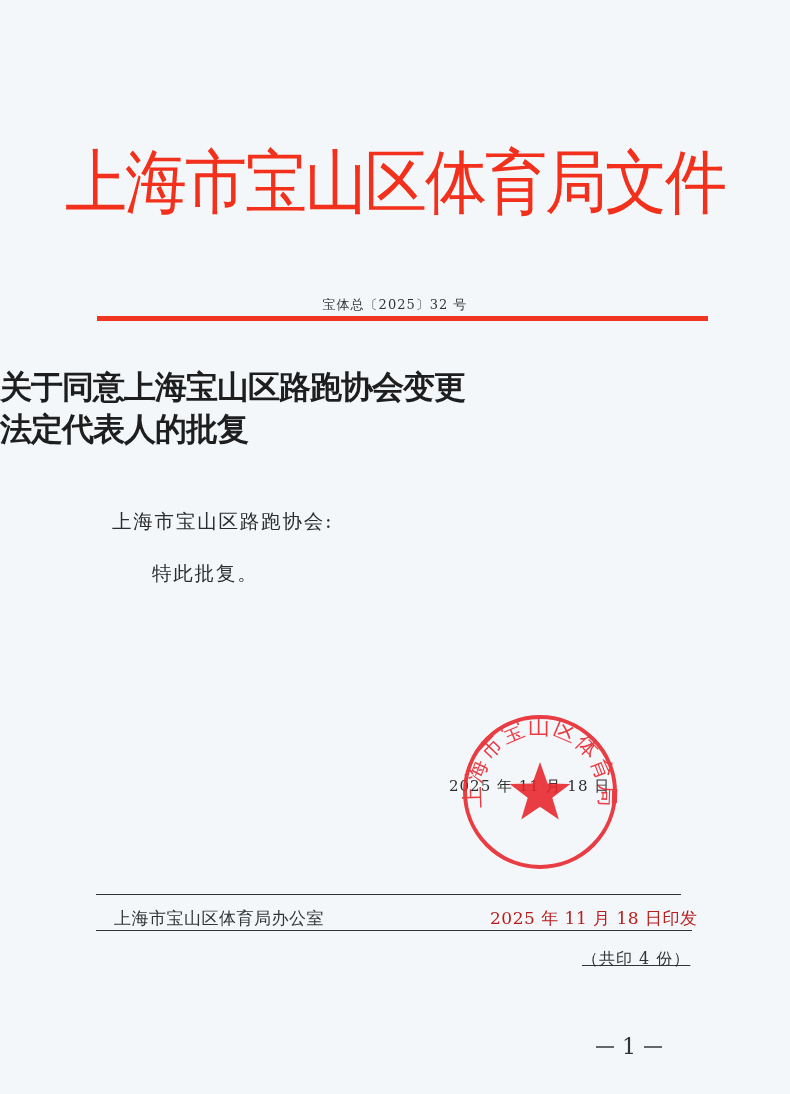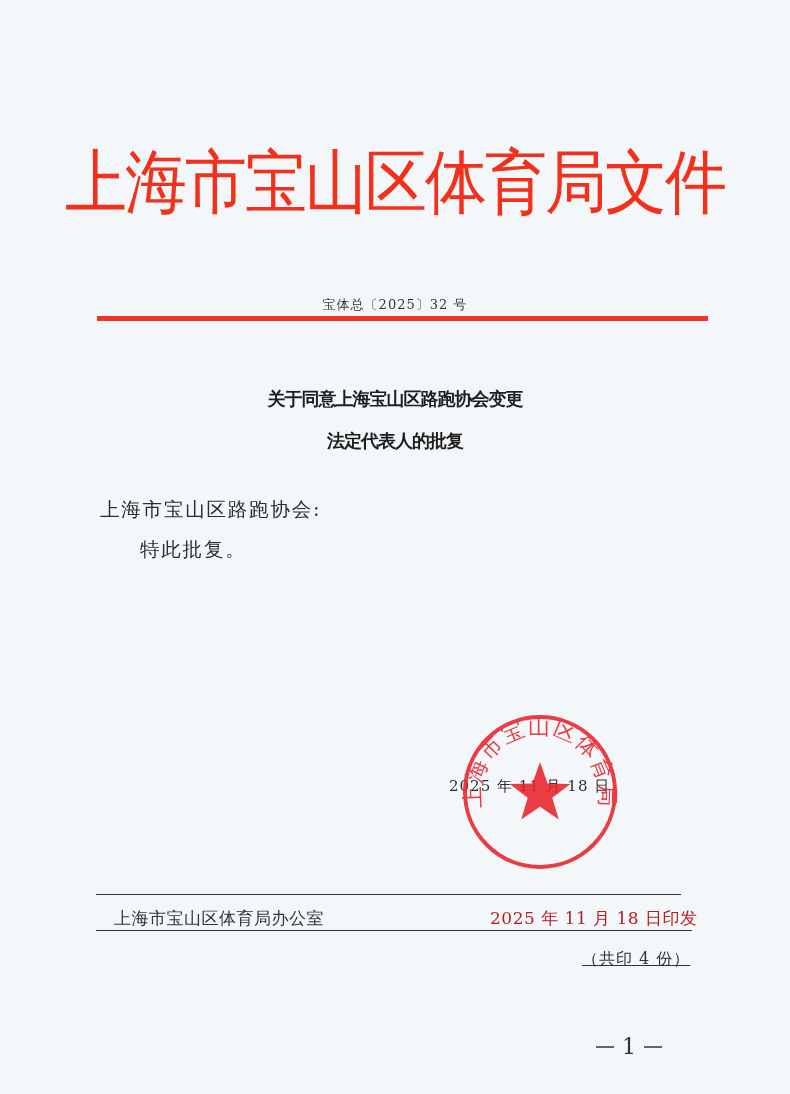--- a/index.html
+++ b/index.html
@@ -46,42 +46,41 @@
       left: 97px;
       width: 611px;
       top: 316px;
       height: 5px;
       background: #f0361e;
     }
     .subject {
       position: absolute;
       left: 0; right: 0;
       top: 366px;
-      text-align: center;
+      text-align: left;
       font-family: "DejaVu Sans", "Liberation Sans", sans-serif;
       font-weight: bold;
-      font-size: 18px;
+      font-size: 32px;
       line-height: 42px;
       color: #1e1e1e;
       letter-spacing: -1px;
-      margin-top: 12px;
     }
     .subject div { white-space: nowrap; }
 
     .body-text {
       position: absolute;
       left: 100px;
       width: 595px;
       top: 490px;
       font-size: 19.5px;
       line-height: 40px;
       color: #2c2c2c;
       letter-spacing: 1.8px;
     }
-    .body-text p { margin: 0; }
+    .body-text p { margin: 12px; }
     .indent { text-indent: 40px; }
     .body-text .para { text-align: justify; text-align-last: left; }
 
     .sign-date {
       position: absolute;
       left: 449px;
       top: 772px;
       font-size: 15px;
       line-height: 28px;
       color: #2c2c2c;

